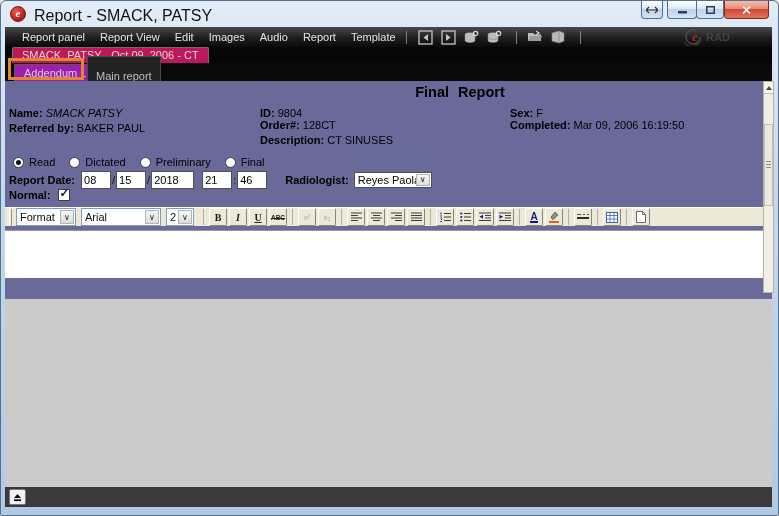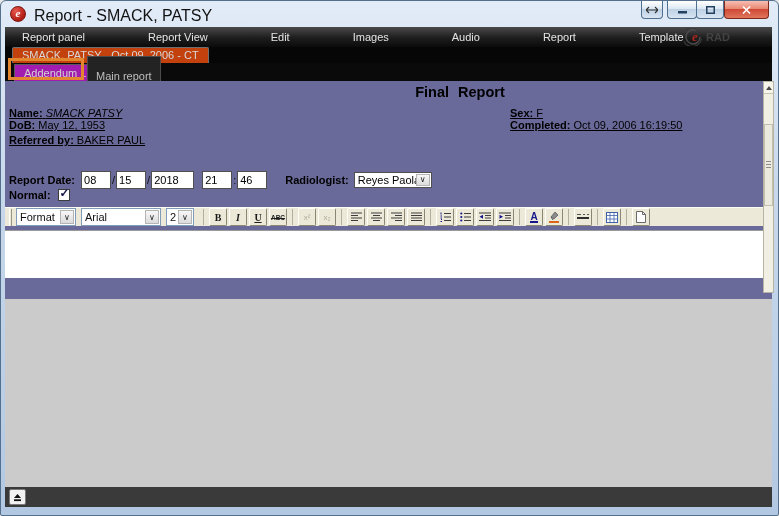--- a/index.html
+++ b/index.html
@@ -20,46 +20,46 @@
     display: flex; align-items: center; justify-content: center; }
   .btn-resize { right: 115px; width: 22px; }
   .btn-min { right: 81px; width: 30px; }
   .btn-max { right: 54px; width: 28px; }
   .btn-close { right: 9px; width: 45px;
     background: linear-gradient(#f7bdb2,#e98a74 45%,#cf4936 50%,#e0765c); border-color: #7d2a1d; }
 
   
   .menubar { position: absolute; top: 26px; left: 4px; right: 6px; height: 20px;
     background: linear-gradient(#4a4a4a,#1d1d1d 55%,#0b0b0b); display: flex; align-items: center;
-    color: #e4e4e4; font-size: 11px; gap: 48px; }
+    color: #e4e4e4; font-size: 11px; }
   .menu-item { margin-left: 15px; cursor: default; white-space: nowrap; }
   .menu-item:first-child { margin-left: 17px; }
   .mb-sep { width: 1px; height: 13px; background: #7d7d7d; margin: 0 7px 0 10px; }
   .tool-btn { width: 17px; height: 17px; margin: 0 3px; display: flex; align-items: center; justify-content: center; }
   .logo { position: absolute; right: 22px; top: 1px; display: flex; align-items: center; }
 
   
   .tabrow1 { position: absolute; top: 46px; left: 4px; right: 6px; height: 16px; background: #060606; }
   .study-tab { position: absolute; left: 7px; bottom: 0; height: 16px; line-height: 15px; padding: 0 9px;
-    background: #c2410c; border: 1px solid #6f6f6f; border-bottom: none; border-radius: 2px 2px 0 0;
+    background: #be185d; border: 1px solid #6f6f6f; border-bottom: none; border-radius: 2px 2px 0 0;
     color: #d8d8d8; font-size: 11px; white-space: nowrap; }
   .tabrow2 { position: absolute; top: 62px; left: 4px; right: 6px; height: 18px; background: #0a0a0a; }
   .tab-addendum { position: absolute; left: 9px; bottom: 0; height: 17px; line-height: 16px; padding: 0 9px;
     background: #a21caf; border: 1px solid #5a5a5a; border-bottom: none; color: #d2d2d2; font-size: 11px; }
   .tab-main { position: absolute; left: 82px; bottom: 0; height: 16px; line-height: 15px; padding: 12px 8px;
     background: #232323; border: 1px solid #4c4c4c; border-bottom: none; color: #bfbfbf; font-size: 11px; }
   .annotation { position: absolute; left: 7px; top: 57px; width: 76px; height: 22px;
     border: 3px solid #e2862f; z-index: 6; pointer-events: none; }
 
   
   .content { position: absolute; top: 80px; left: 4px; width: 758px; height: 212px;
     background: #6a6a9a; font-size: 11px; color: #000; }
   .heading { position: absolute; top: 3px; left: 455px; transform: translateX(-50%);
     font-size: 14.5px; font-weight: bold; word-spacing: 5px; white-space: nowrap; text-align: center; }
-  .col { position: absolute; top: 26px; text-decoration: underline; }
+  .col { position: absolute; top: 26px; }
   .col1 { left: 4px; } .col2 { left: 255px; } .col3 { left: 505px; }
   .info-line { height: 12px; line-height: 12px; white-space: nowrap; }
   .info-line.gap { margin-top: 3px; }
   .lbl { font-weight: bold; }
   .italic { font-style: italic; }
 
   .radios { position: absolute; top: 75px; left: 8px; display: flex; gap: 14px; align-items: center; }
   .radio { display: flex; align-items: center; gap: 5px; cursor: default; }
   .radio-circle { width: 11px; height: 11px; border-radius: 50%; background: #fdfdfd;
     border: 1px solid #3c3c3c; position: relative; }
@@ -226,28 +226,50 @@
     <div class="tab-addendum">Addendum 1</div>
     <div class="tab-main">Main report</div>
   </div>
   <div class="annotation"></div>
 
   <div class="content">
     <div class="heading">Final Report</div>
 
     <div class="col col1">
       <div class="info-line"><span class="lbl">Name:</span> <span class="italic">SMACK PATSY</span></div>
-      <div class="info-line"><span class="lbl">DoB:</span> <span>May 12, 1953</span></div>
       <div class="info-line gap"><span class="lbl">Referred by:</span> <span>BAKER PAUL</span></div>
+    </div>
+    <div class="col col2">
+      <div class="info-line"><span class="lbl">ID:</span> <span>9804</span></div>
+      <div class="info-line"><span class="lbl">Order#:</span> <span>128CT</span></div>
+      <div class="info-line gap"><span class="lbl">Description:</span> <span>CT SINUSES</span></div>
     </div>
     <div class="col col3">
       <div class="info-line"><span class="lbl">Sex:</span> <span>F</span></div>
-      <div class="info-line"><span class="lbl">Completed:</span> <span>Oct 09, 2006 16:19:50</span></div>
-    </div>
-
+      <div class="info-line"><span class="lbl">Completed:</span> <span>Mar 09, 2006 16:19:50</span></div>
+    </div>
+
+    <div class="radios">
+      <span class="radio checked">
+          <span class="radio-circle"></span>
+          <span>Read</span>
+        </span>
+      <span class="radio">
+          <span class="radio-circle"></span>
+          <span>Dictated</span>
+        </span>
+      <span class="radio">
+          <span class="radio-circle"></span>
+          <span>Preliminary</span>
+        </span>
+      <span class="radio">
+          <span class="radio-circle"></span>
+          <span>Final</span>
+        </span>
+    </div>
 
     <div class="date-row">
       <span class="lbl">Report Date:</span>
       <input class="field f-sm ml6" value="08" style="">
       <span class="sep-ch">/</span>
       <input class="field f-sm" value="15" style="">
       <span class="sep-ch">/</span>
       <input class="field f-y" value="2018" style="">
       <input class="field f-sm ml8" value="21" style="">
       <span class="sep-ch">:</span>

